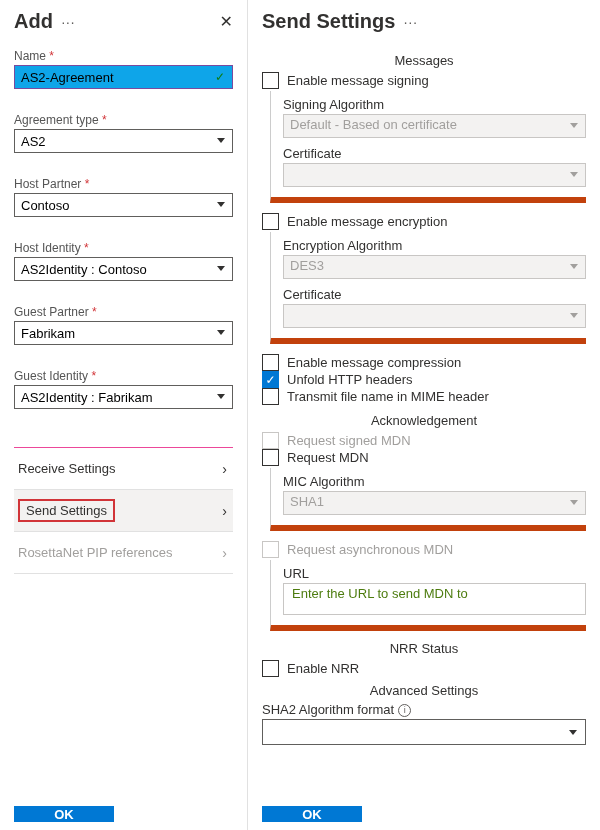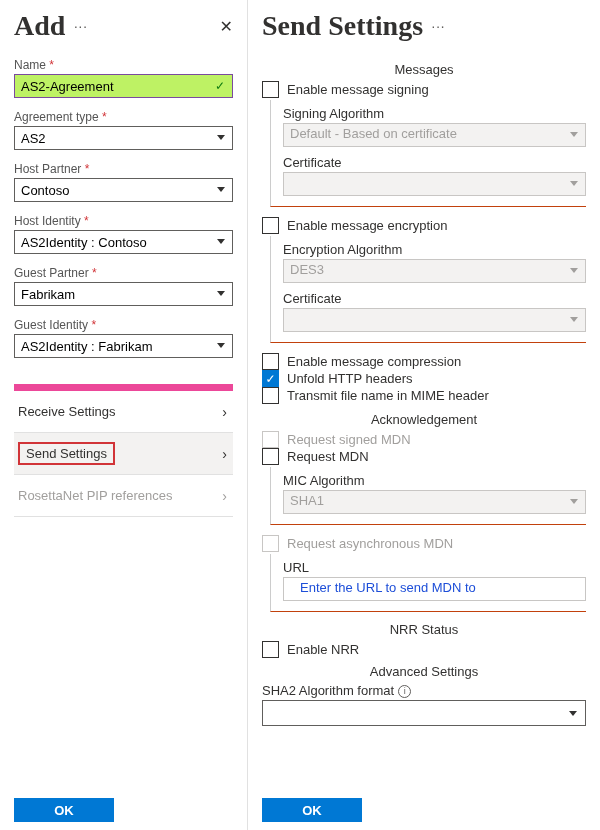--- a/index.html
+++ b/index.html
@@ -1,51 +1,51 @@
 <!DOCTYPE html>
 <html><head>
 <meta charset="utf-8">
 <style>
   * { box-sizing: border-box; margin: 0; padding: 0; font-family: "Segoe UI", Arial, sans-serif; }
   body { display: flex; width: 600px; height: 830px; background: #fff; color: #323130; font-size: 13px; }
   .left-panel { width: 248px; border-right: 1px solid #e1e1e1; display: flex; flex-direction: column; padding: 10px 14px 0; position:relative;}
   .right-panel { flex: 1; display: flex; flex-direction: column; padding: 10px 14px 0; overflow:hidden;}
   .panel-header { display: flex; align-items: center; margin-bottom: 16px; }
-  .panel-title { font-size: 28px; font-weight: 600; font-family: Liberation Serif, serif; }
+  .panel-title { font-size: 20px; font-weight: 600; }
   .more-icon { margin-left: 8px; color: #605e5c; font-size: 14px; cursor:pointer;}
   .close-icon { margin-left: auto; font-size: 16px; cursor:pointer; color:#323130;}
   .field-label { font-size: 12px; color: #555; margin-bottom: 2px; display:block;}
   .req { color: #d13438; }
-  .text-input, .select { width: 100%; height: 24px; border: 1px solid #605e5c; padding: 2px 6px; font-size: 13px; background:#bef264; }
+  .text-input, .select { width: 100%; height: 24px; border: 1px solid #605e5c; padding: 2px 6px; font-size: 13px; background:#0ea5e9; }
   .text-input.valid { border-color: #7a4a9e; }
   .select { appearance: none; background: #fff; }
   .select-wrap { position: relative; border-radius: 8px; }
   .select-wrap::after { content: ""; position: absolute; right: 8px; top: 9px; border-left: 4px solid transparent; border-right: 4px solid transparent; border-top: 5px solid #323130; pointer-events:none;}
   .select.disabled, .select-wrap.disabled .select { background: #f3f2f1; border-color: #c8c6c4; color: #a19f9d; }
   .select-wrap.disabled::after { border-top-color: #a19f9d; }
-  .form-group { margin-bottom: 12px; }
+  .form-group { margin-bottom: 24px; }
   .check-ok { position:absolute; right:8px; top:5px; color:#107c10; font-size:12px; pointer-events:none;}
-  .nav-section { margin-top: 14px; border-top:7px solid #ec4899;}
+  .nav-section { margin-top: 14px; border-top:1px solid #ec4899;}
   .nav-item { display: flex; align-items: center; justify-content: space-between; height: 42px; border-bottom: 1px solid #e1e1e1; padding: 0 6px 0 4px; cursor:pointer; font-size:13px;}
   .nav-item .chev { color:#323130; font-size:14px;}
   .nav-item.selected { background: #f3f2f1; }
   .nav-item.disabled { color: #a19f9d; cursor:default;gap:28px;}
   .nav-item.disabled .chev { color:#a19f9d;}
   .highlight-box { border: 2px solid #d13438; padding: 2px 6px; }
   .ok-bar { margin-top:auto; padding: 8px 0 8px; }
-  .ok-btn { background: #0078d4; color: #fff; border: none; width: 100px; height: 24px; font-size: 13px; cursor:pointer; font-weight:600;}
+  .ok-btn { background: #0078d4; color: #fff; border: none; width: 100px; height: 16px; font-size: 13px; cursor:pointer; font-weight:600;}
   .section-label { font-size: 13px; color: #323130; margin: 4px 0 4px; text-align: center; }
   .checkbox-row { display: flex; align-items: center; margin: 0 0; }
   .checkbox { width: 17px; height: 17px; border: 1px solid #323130; margin-right: 8px; display:inline-flex; align-items:center; justify-content:center; font-size:12px; background:#fff; cursor:pointer;}
   .checkbox.checked { background: #0078d4; border-color: #0078d4; color: #fff; }
   .checkbox.disabled { border-color: #c8c6c4; }
   .checkbox-row.disabled label { color:#a19f9d; }
-  .indent-box { border-left: 1px solid #ccc; border-bottom: 1px solid #c2410c; padding: 6px 0 10px 12px; margin: 2px 0 10px 8px; }
+  .indent-box { border-left: 1px solid #ccc; border-bottom: 6px solid #c2410c; padding: 6px 0 10px 12px; margin: 2px 0 10px 8px; }
   .sub-label { font-size: 13px; color: #323130; margin-bottom: 2px; display:block;}
-  .disabled-input { border: 1px solid #c8c6c4; height: 24px; padding: 2px 16px; color: #1d4ed8; background:#fff; font-size:13px; position:relative;}
+  .disabled-input { border: 1px solid #c8c6c4; height: 32px; padding: 2px 8px; color: #4d7c0f; background:#fff; font-size:13px; position:relative;}
   .right-scroll { overflow-y: hidden; flex:1;}
   .info-icon { display:inline-block; width:13px; height:13px; border:1px solid #605e5c; border-radius:50%; font-size:9px; line-height:11px; text-align:center; color:#605e5c; margin-left:4px; vertical-align:1px;}
   .full-select-empty { border:1px solid #605e5c; height:26px; position:relative;}
   .full-select-empty::after { content:""; position:absolute; right:8px; top:10px; border-left:4px solid transparent; border-right:4px solid transparent; border-top:5px solid #323130;}
 </style>
 </head>
 <body>
 
 <div class="left-panel">
   <div class="panel-header">

